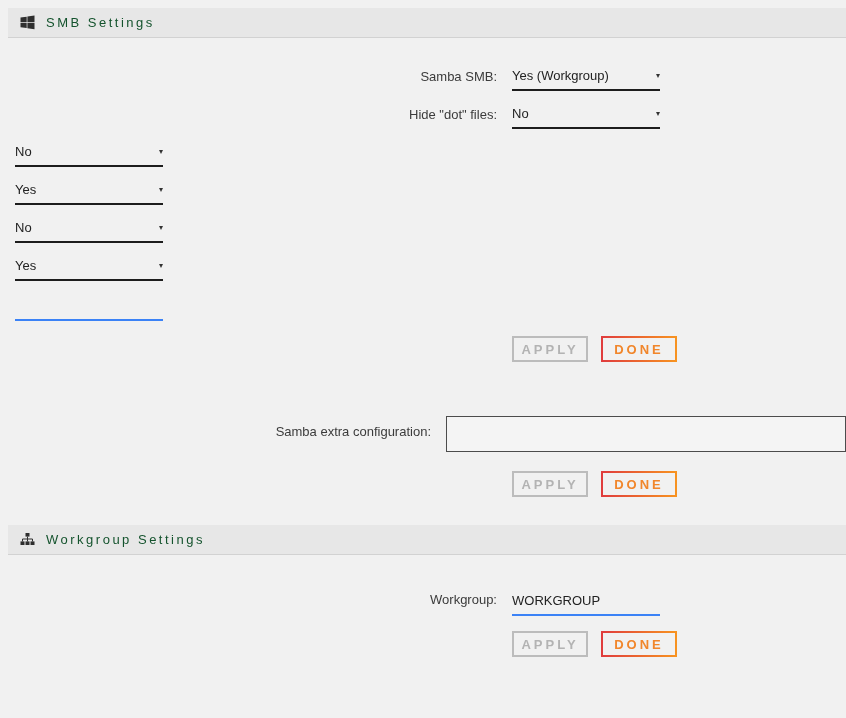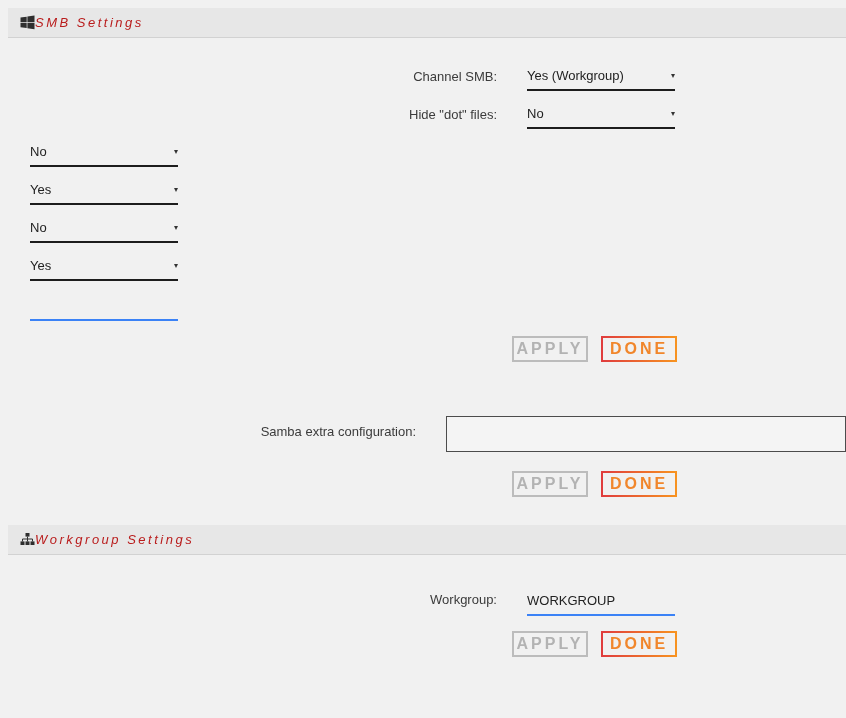--- a/index.html
+++ b/index.html
@@ -13,45 +13,44 @@
     color: #3b3b3b;
   }
   .section-header {
     margin-left: 8px;
     height: 30px;
     background: #e7e7e7;
     border-bottom: 1px solid #d2d2d2;
     display: flex;
     align-items: center;
     padding: 0 12px;
-    gap: 0;
+    gap: 11px;
     font-size: 13px;
     letter-spacing: 2.5px;
-    color: #b91c1c;
-    font-style: italic;
+    color: #14532d;
   }
   .section-header.first { margin-top: 8px; }
   .hdr-icon { width: 15px; height: 15px; display: inline-flex; align-items: center; justify-content: center; }
   .hdr-icon svg { display: block; }
 
   .section-body { padding-top: 30px; padding-bottom: 26px; }
   .section-body.extras { padding-top: 28px; padding-bottom: 28px; }
   .section-body.workgroup { padding-top: 36px; padding-bottom: 15px; }
 
   .row { display: flex; align-items: flex-start; margin-bottom: 15px; }
   .row-label {
     width: 497px;
     text-align: right;
     font-size: 13px;
     line-height: 16px;
     color: #3b3b3b;
     padding-top: 1px;
   }
   .row-label.textarea-label { padding-top: 8px; }
-  .row-control { margin-left: 30px; }
+  .row-control { margin-left: 15px; }
 
   .select-box {
     width: 148px;
     border-bottom: 2px solid #1d1d1d;
     padding-bottom: 5px;
     display: flex;
     justify-content: space-between;
     align-items: center;
     font-size: 13px;
     line-height: 16px;
@@ -86,21 +85,21 @@
   }
 
   .buttons-row { display: flex; gap: 13px; margin-left: 512px; margin-top: 6px; }
   .btn {
     width: 76px;
     height: 26px;
     display: flex;
     align-items: center;
     justify-content: center;
     font-family: inherit;
-    font-size: 16px;
+    font-size: 13px;
     font-weight: bold;
     letter-spacing: 3px;
     background: transparent;
     cursor: pointer;
     padding: 0;
   }
   .btn-apply { border: 2px solid #bcbcbc; color: #b3b3b3; }
   .btn-done  {
     border: 2px solid transparent;
     border-image: linear-gradient(90deg, #e03c3d, #f79321) 1;
@@ -116,21 +115,21 @@
       <svg width="15" height="15" viewBox="0 0 15 15">
         <path fill="#2e2e2e" d="M0.5 2.6 L6.7 1.7 V7 H0.5 Z M7.4 1.6 L14.5 0.6 V7 H7.4 Z M0.5 7.8 H6.7 V13.1 L0.5 12.2 Z M7.4 7.8 H14.5 V14.2 L7.4 13.2 Z"></path>
       </svg>
     </span>
     <span>SMB Settings</span>
   </div>
 
   <div class="section-body">
 
     <div class="row">
-      <div class="row-label">Channel SMB:</div>
+      <div class="row-label">Samba SMB:</div>
       <div class="row-control">
         <div class="select-box">
           <span>Yes (Workgroup)</span>
           <span class="arrow">▾</span>
         </div>
       </div>
     </div>
 
     <div class="row">
       <div class="row-label">Hide "dot" files:</div>

